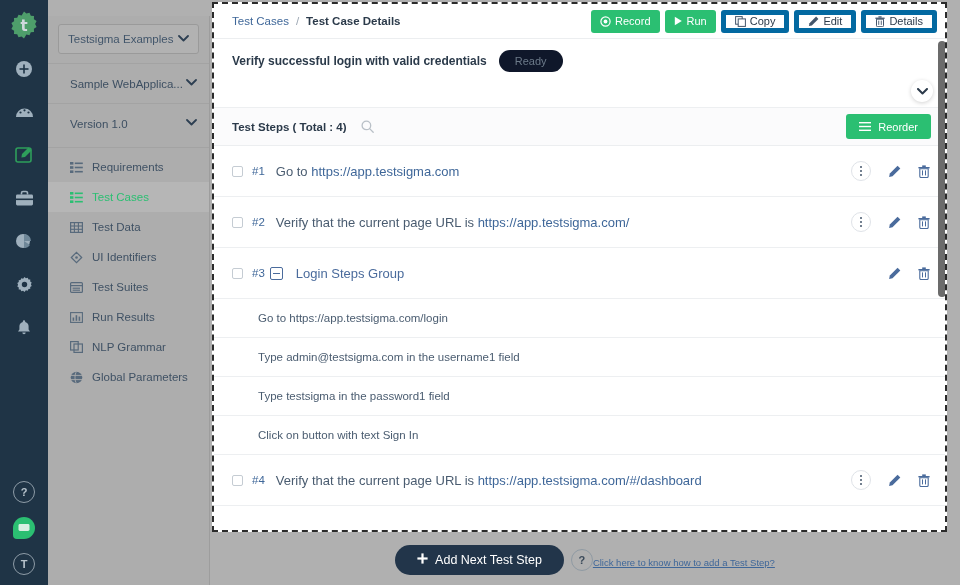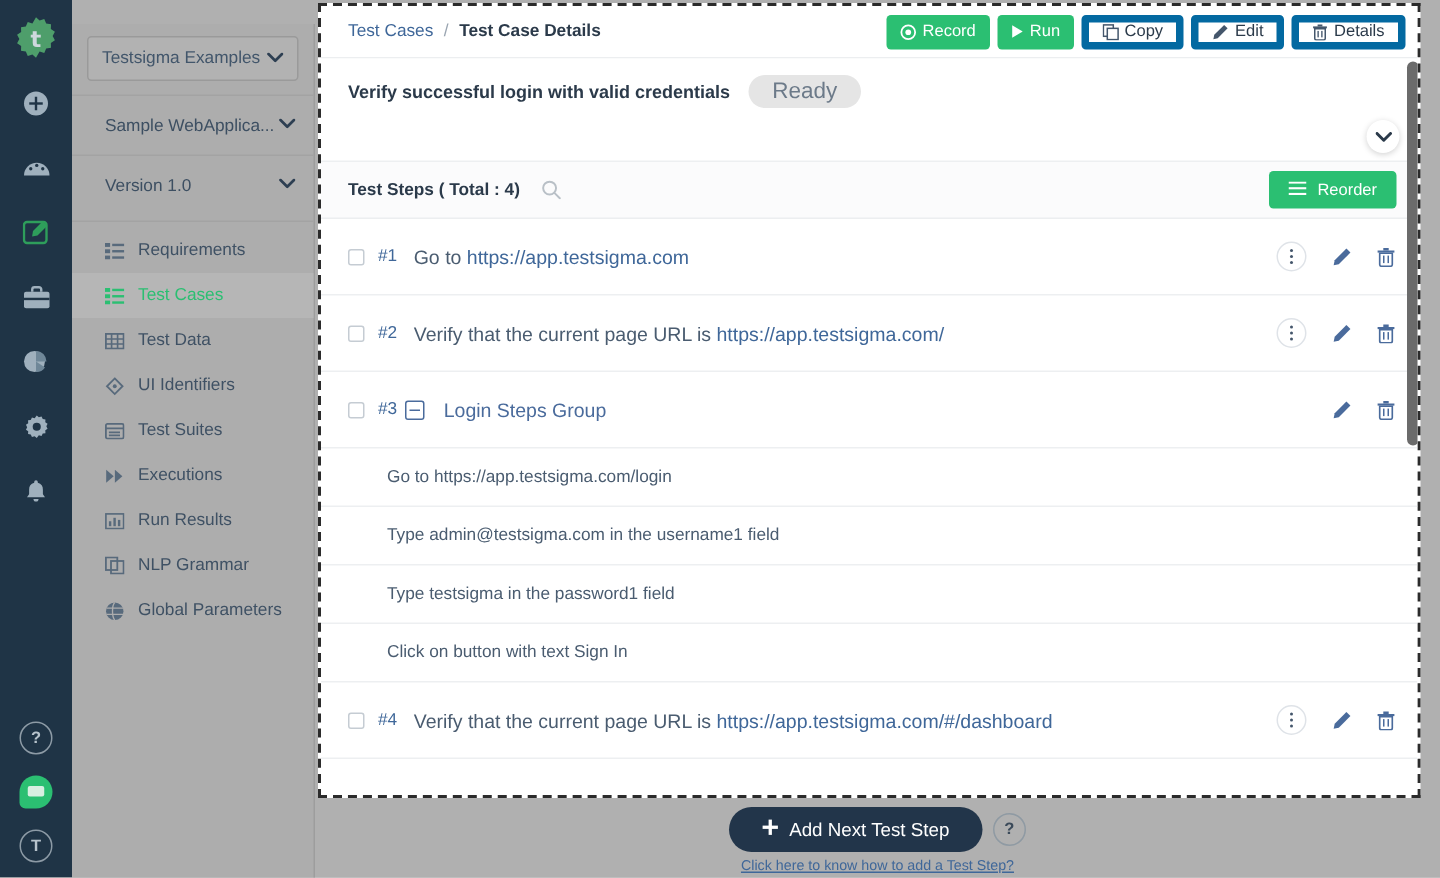--- a/index.html
+++ b/index.html
@@ -115,22 +115,22 @@
 
   .titlebar {
     min-height: 43px; flex: 0 0 43px;
     display: flex; align-items: center;
     padding: 0 18px;
     background: #fff;
   }
   .tc-title { font-size: 12px; font-weight: bold; color: #2b3a4a; }
   .badge {
     margin-left: 12px; height: 22px; padding: 0 16px;
-    border-radius: 11px; background: #e5e5e5; color: #6c7a89;
-    font-size: 15px; display: inline-flex; align-items: center;
+    border-radius: 11px; background: #0f172a; color: #6c7a89;
+    font-size: 11px; display: inline-flex; align-items: center;
   }
 
   .collapse-strip {
     position: relative; height: 26px; flex: 0 0 26px;
     border-bottom: 1px solid #edeff1; background: #fff;
   }
   .collapse-btn {
     position: absolute; right: 12px; top: -2px;
     width: 22px; height: 22px; border-radius: 50%;
     background: #fff; box-shadow: 0 1px 4px rgba(0,0,0,.18);
@@ -195,21 +195,21 @@
 
   
   .vscroll {
     position: absolute; right: -1px; top: 37px;
     width: 8px; height: 256px; background: #6b6b6b; border-radius: 4px;
   }
 
   
   .footer {
     position: absolute; left: 0; right: 0; bottom: 0; height: 50px;
-    display: flex; flex-direction: column; align-items: center;
+    display: flex; flex-direction: row; align-items: center;
     justify-content: center;
   }
   .footer-row { display: flex; align-items: center; gap: 7px; }
   .add-btn {
     height: 30px; border-radius: 15px; background: #22354a; color: #fff;
     font-size: 12.5px; display: inline-flex; align-items: center; gap: 7px;
     padding: 0 22px;
   }
   .q-btn {
     width: 22px; height: 22px; border-radius: 50%;
@@ -372,29 +372,20 @@
       <div class="nav-item">
         <span class="nav-ico">
           <svg width="13" height="11" viewBox="0 0 13 11">
               <rect x="0.6" y="0.6" width="11.8" height="9.8" rx="1" fill="none" stroke="currentColor" stroke-width="1.2"></rect>
               <line x1="0.6" y1="3.6" x2="12.4" y2="3.6" stroke="currentColor" stroke-width="1.2"></line>
               <line x1="2.6" y1="6.2" x2="10" y2="6.2" stroke="currentColor" stroke-width="1.1"></line>
               <line x1="2.6" y1="8.2" x2="10" y2="8.2" stroke="currentColor" stroke-width="1.1"></line>
             </svg>
         </span>
         <span>Test Suites</span>
-      </div>
-      <div class="nav-item">
-        <span class="nav-ico">
-          <svg width="13" height="11" viewBox="0 0 13 11">
-              <path d="M0.8 1.2l5 4.3-5 4.3z" fill="currentColor"></path>
-              <path d="M6.6 1.2l5 4.3-5 4.3z" fill="currentColor"></path>
-            </svg>
-        </span>
-        <span>Executions</span>
       </div>
       <div class="nav-item">
         <span class="nav-ico">
           <svg width="13" height="11" viewBox="0 0 13 11">
               <rect x="0.6" y="0.6" width="11.8" height="9.8" fill="none" stroke="currentColor" stroke-width="1.1"></rect>
               <rect x="2.6" y="5.5" width="1.6" height="3.3" fill="currentColor"></rect>
               <rect x="5.6" y="3.2" width="1.6" height="5.6" fill="currentColor"></rect>
               <rect x="8.6" y="4.6" width="1.6" height="4.2" fill="currentColor"></rect>
             </svg>
         </span>

